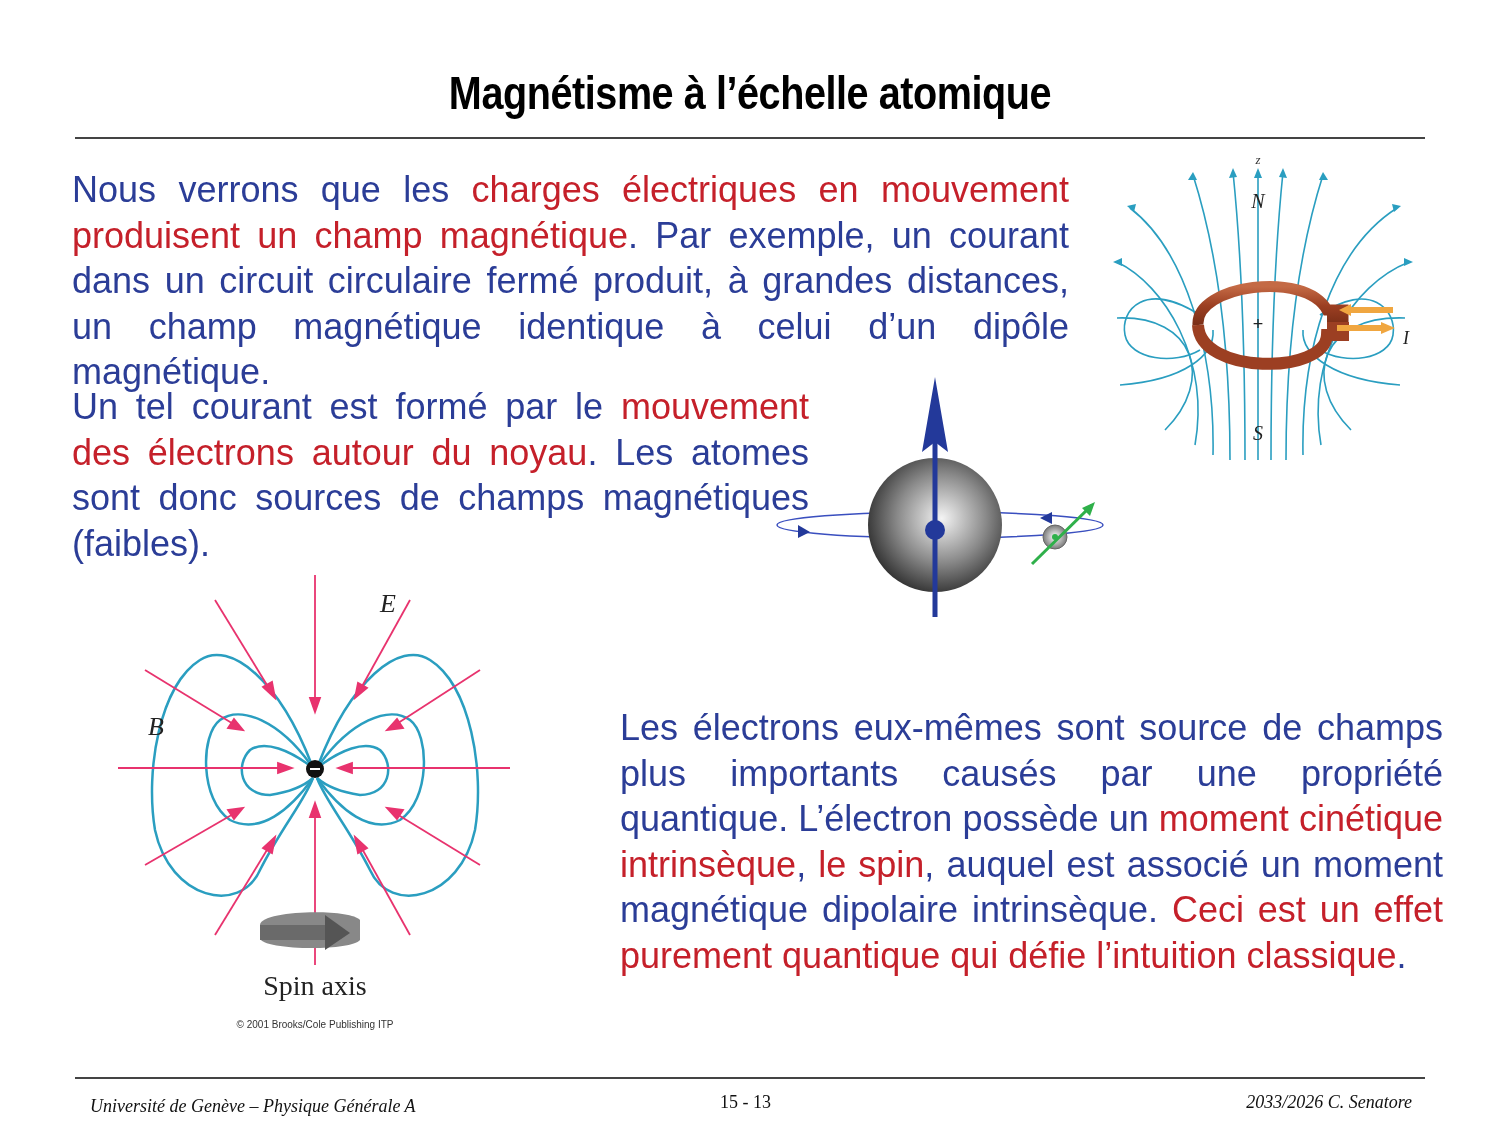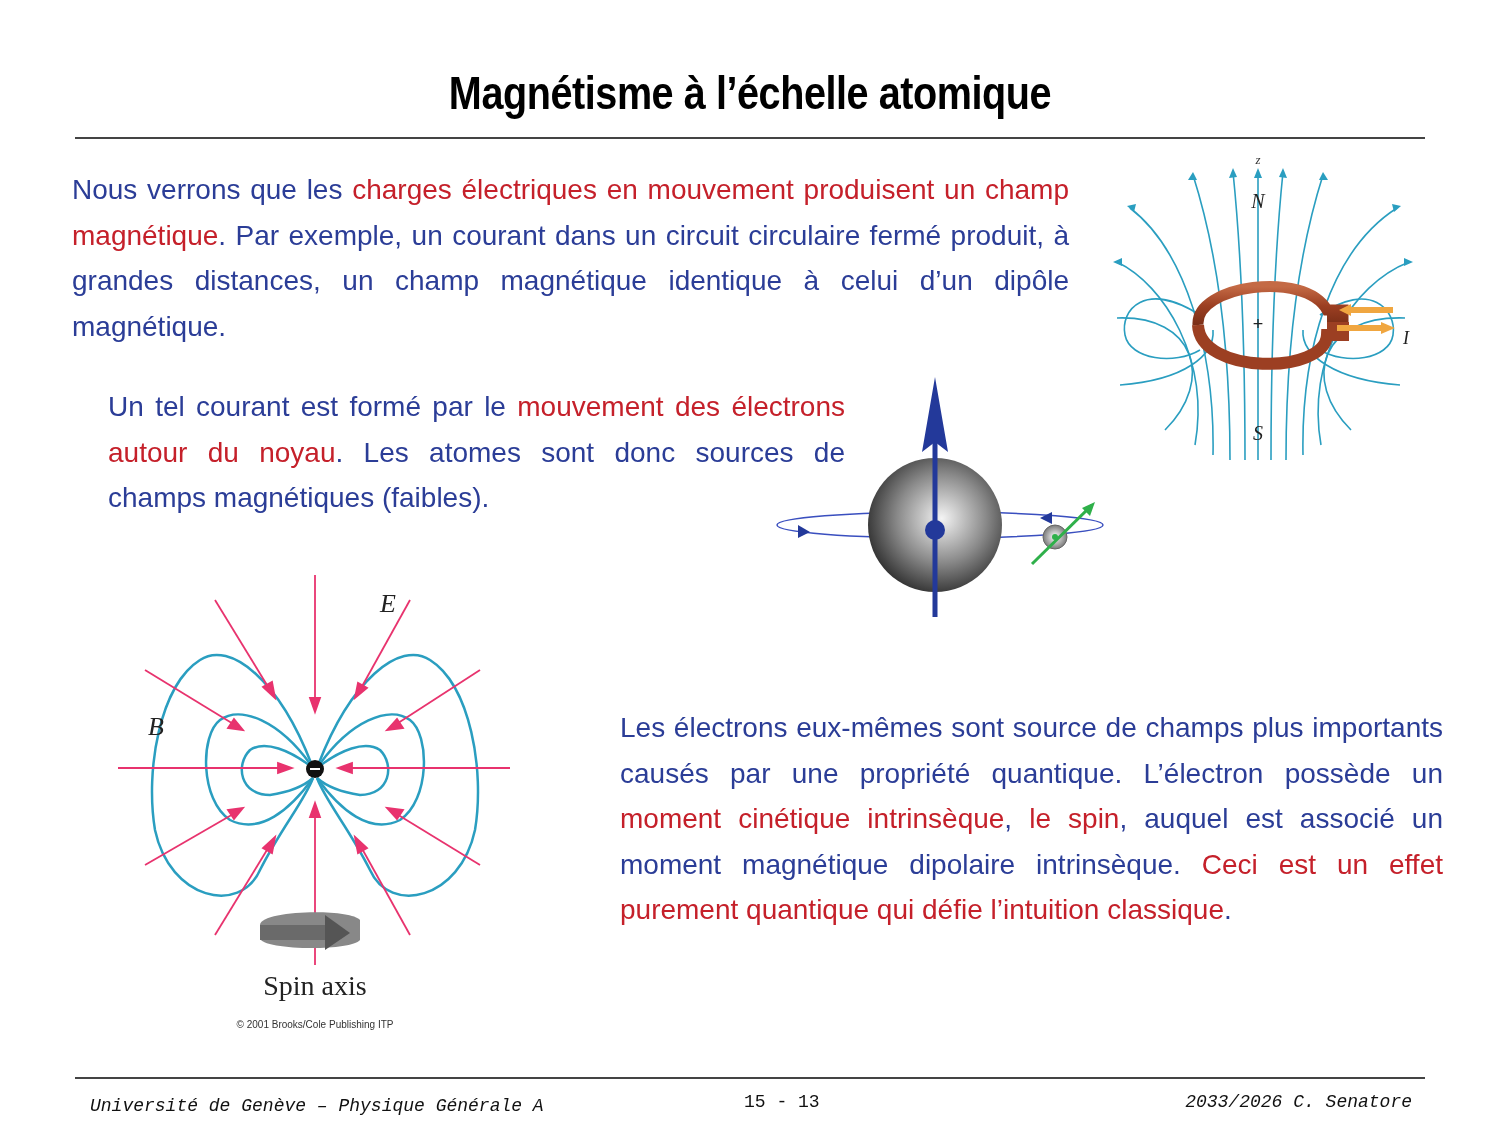--- a/index.html
+++ b/index.html
@@ -9,32 +9,32 @@
   }
   .title {
     position: absolute; left: 0; top: 66px; width: 1500px; text-align: center;
     font-family: "Liberation Sans", sans-serif; font-weight: bold; font-size: 46px;
     color: #000; letter-spacing: -0.5px; transform: scaleX(0.86); transform-origin: center;
   }
   .rule { position: absolute; left: 75px; width: 1350px; height: 2px; background: #444; }
   .rule.top { top: 137px; }
   .rule.bottom { top: 1077px; }
   .para {
-    position: absolute; font-size: 28px; line-height: 45.5px; color: #2b3d97;
+    position: absolute; font-size: 36px; line-height: 45.5px; color: #2b3d97;
     text-align: justify; font-family: "Liberation Sans", sans-serif;
   }
   .red { color: #c5202a; }
   .blue { color: #2b3d97; }
   .p1 { left: 72px; top: 167px; width: 997px; }
-  .p2 { left: 72px; top: 384px; width: 737px; margin-left: 36px; }
+  .p2 { left: 72px; top: 384px; width: 737px; }
   .p3 { left: 620px; top: 705px; width: 823px; }
   .fig { position: absolute; }
-  .footer { position: absolute; top: 1092px; font-size: 18px; color: #111; font-family: Liberation Mono, monospace; }
+  .footer { position: absolute; top: 1092px; font-size: 18px; color: #111; font-family: Liberation Serif, serif; }
   .f-left { left: 90px; font-style: italic; top: 1096px; }
-  .f-center { left: 720px; margin-left: 24px; }
+  .f-center { left: 720px; }
   .f-right { right: 88px; font-style: italic; }
 </style>
 </head>
 <body>
 
 <div class="title">Magnétisme à l’échelle atomique</div>
 <div class="rule top"></div>
 
 <div class="para p1">
   <span class="blue">Nous verrons que les </span><span class="red">charges électriques en mouvement produisent un champ magnétique</span><span class="blue">. Par exemple, un courant dans un circuit circulaire fermé produit, à grandes distances, un champ magnétique identique à celui d’un dipôle magnétique.</span>

